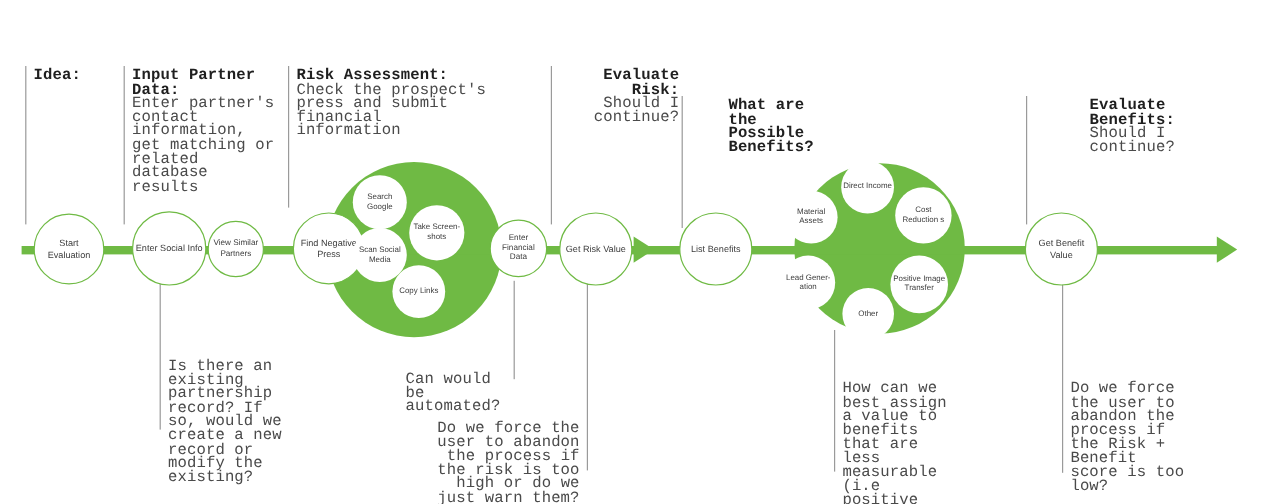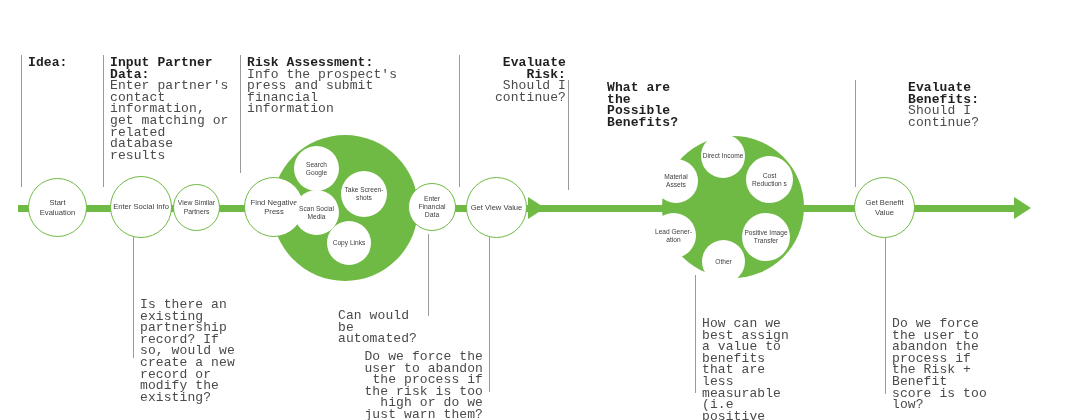--- a/index.html
+++ b/index.html
@@ -135,23 +135,26 @@
 
   <div class="node layer-node" style="left:244px; top:177px; width:60px;  height:60px;">
     <span>Find Negative Press</span>
   </div>
 
   <div class="node layer-node" style="left:408px; top:183px; width:48px;  height:48px; font-size:6.8px; line-height:8.2px;">
     <span>Enter Financial Data</span>
   </div>
 
   <div class="node layer-node" style="left:466px; top:177px; width:61px;  height:61px;">
-    <span>Get View Value</span>
-  </div>
-
+    <span>Get Risk Value</span>
+  </div>
+
+  <div class="node layer-node" style="left:566px; top:177px; width:61px;  height:61px;">
+    <span>List Benefits</span>
+  </div>
 
   <div class="node layer-node" style="left:854px; top:177px; width:61px;  height:61px;">
     <span>Get Benefit Value</span>
   </div>
 
   <div class="subnode layer-sub" style="left:294px; top:146px; width:45px; height:45px;">
     <span>Search Google</span>
   </div>
   <div class="subnode layer-sub" style="left:294px; top:190px; width:45px; height:45px;">
     <span>Scan Social Media</span>
@@ -186,21 +189,21 @@
     <span class="note-title">Idea:</span>
   </div>
 
   <div class="note layer-note" style="left:110px; top:57px; width:122px;">
     <span class="note-title">Input Partner Data:</span>
     <span class="note-body">Enter partner's contact information, get matching or related database results</span>
   </div>
 
   <div class="note layer-note" style="left:247px; top:57px; width:160px;">
     <span class="note-title">Risk Assessment:</span>
-    <span class="note-body">Info the prospect's press and submit financial information</span>
+    <span class="note-body">Check the prospect's press and submit financial information</span>
   </div>
 
   <div class="note layer-note" style="left:466px; top:57px; width:100px;text-align:right;">
     <span class="note-title">Evaluate Risk:</span>
     <span class="note-body">Should I continue?</span>
   </div>
 
   <div class="note layer-note" style="left:607px; top:82px; width:92px;">
     <span class="note-title">What are the Possible Benefits?</span>
     <span class="note-body"></span>

